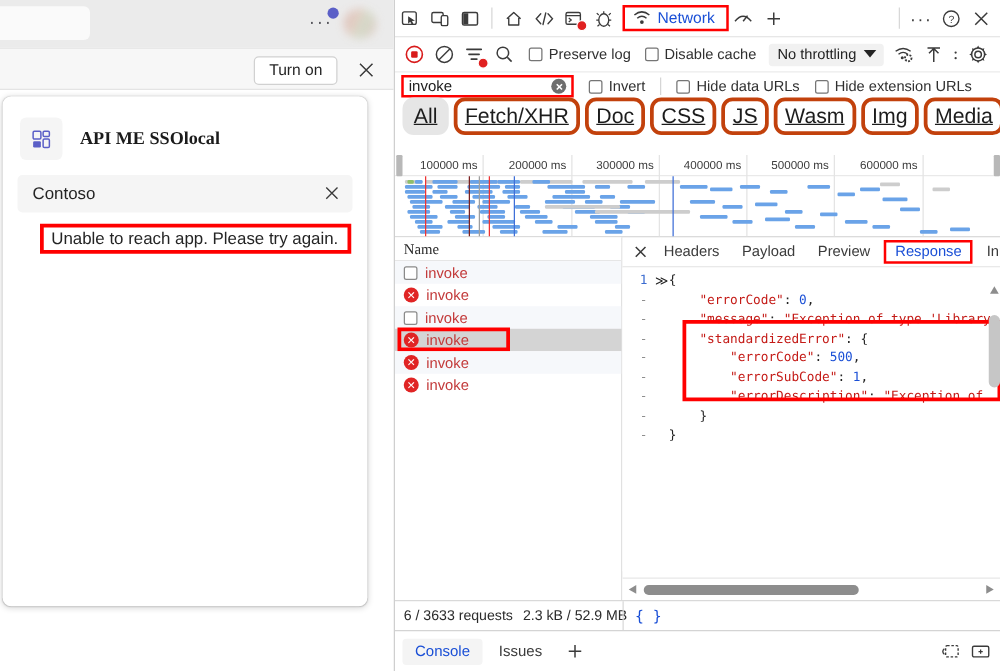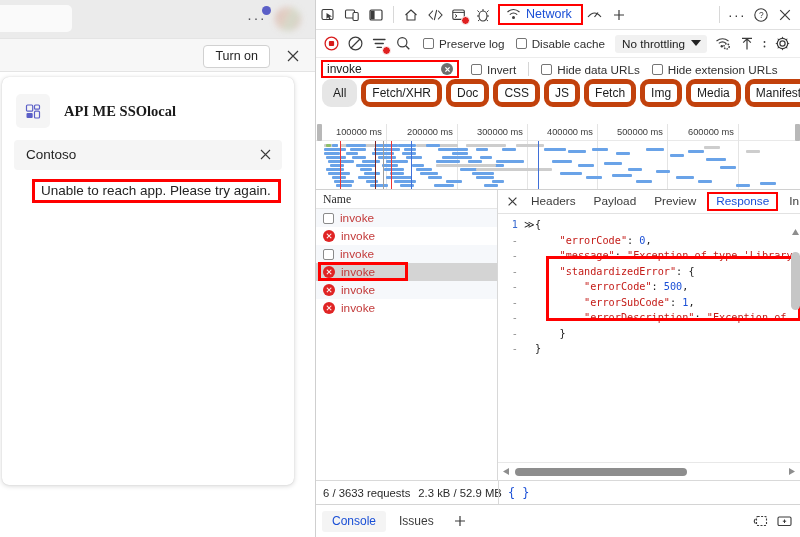--- a/index.html
+++ b/index.html
@@ -137,23 +137,23 @@
     width: 12px; height: 12px; border-radius: 50%; background: #6e6e6e;
     display: flex; align-items: center; justify-content: center; cursor: pointer;
   }
   .thin-sep { width: 1px; height: 14px; background: #d5d5d5; }
 
   .dt-typebar {
     position: absolute; left: 0; top: 82px; width: 485px; height: 22px;
     display: flex; align-items: center; gap: 4px; padding-left: 6px;
   }
   .type-pill {
-    font-size: 12px; color: #1c1c1c; padding: 1.5px 6px 2.5px;
-    border: 5px solid #c2410c; border-radius: 9px; background: #fff;
-    cursor: pointer; white-space: nowrap;
+    font-size: 17px; color: #1c1c1c; padding: 1.5px 6px 2.5px;
+    border: 3px solid #c2410c; border-radius: 9px; background: #fff;
+    cursor: pointer; white-space: nowrap; text-decoration: underline;
   }
   .type-pill.sel { background: #e6e6e6; border-color: #e6e6e6; }
 
   .dt-blockbar {
     position: absolute; left: 0; top: 104px; width: 485px; height: 20px;
     display: flex; align-items: center; gap: 16px; padding-left: 7px;
     border-bottom: 1px solid #e2e2e2;
   }
 
   
@@ -490,21 +490,21 @@
       <span>Hide extension URLs</span>
     </label>
   </div>
 
   <div class="dt-typebar" id="type-pills">
         <div class="type-pill sel">All</div>
         <div class="type-pill">Fetch/XHR</div>
         <div class="type-pill">Doc</div>
         <div class="type-pill">CSS</div>
         <div class="type-pill">JS</div>
-        <div class="type-pill">Fetch</div>
+        <div class="type-pill">Wasm</div>
         <div class="type-pill">Img</div>
         <div class="type-pill">Media</div>
         <div class="type-pill">Manifest</div>
         <div class="type-pill">WS</div>
         <div class="type-pill">Wasm</div>
       </div>
 
 
   <div class="overview">
     <div class="ov-ruler"></div>

